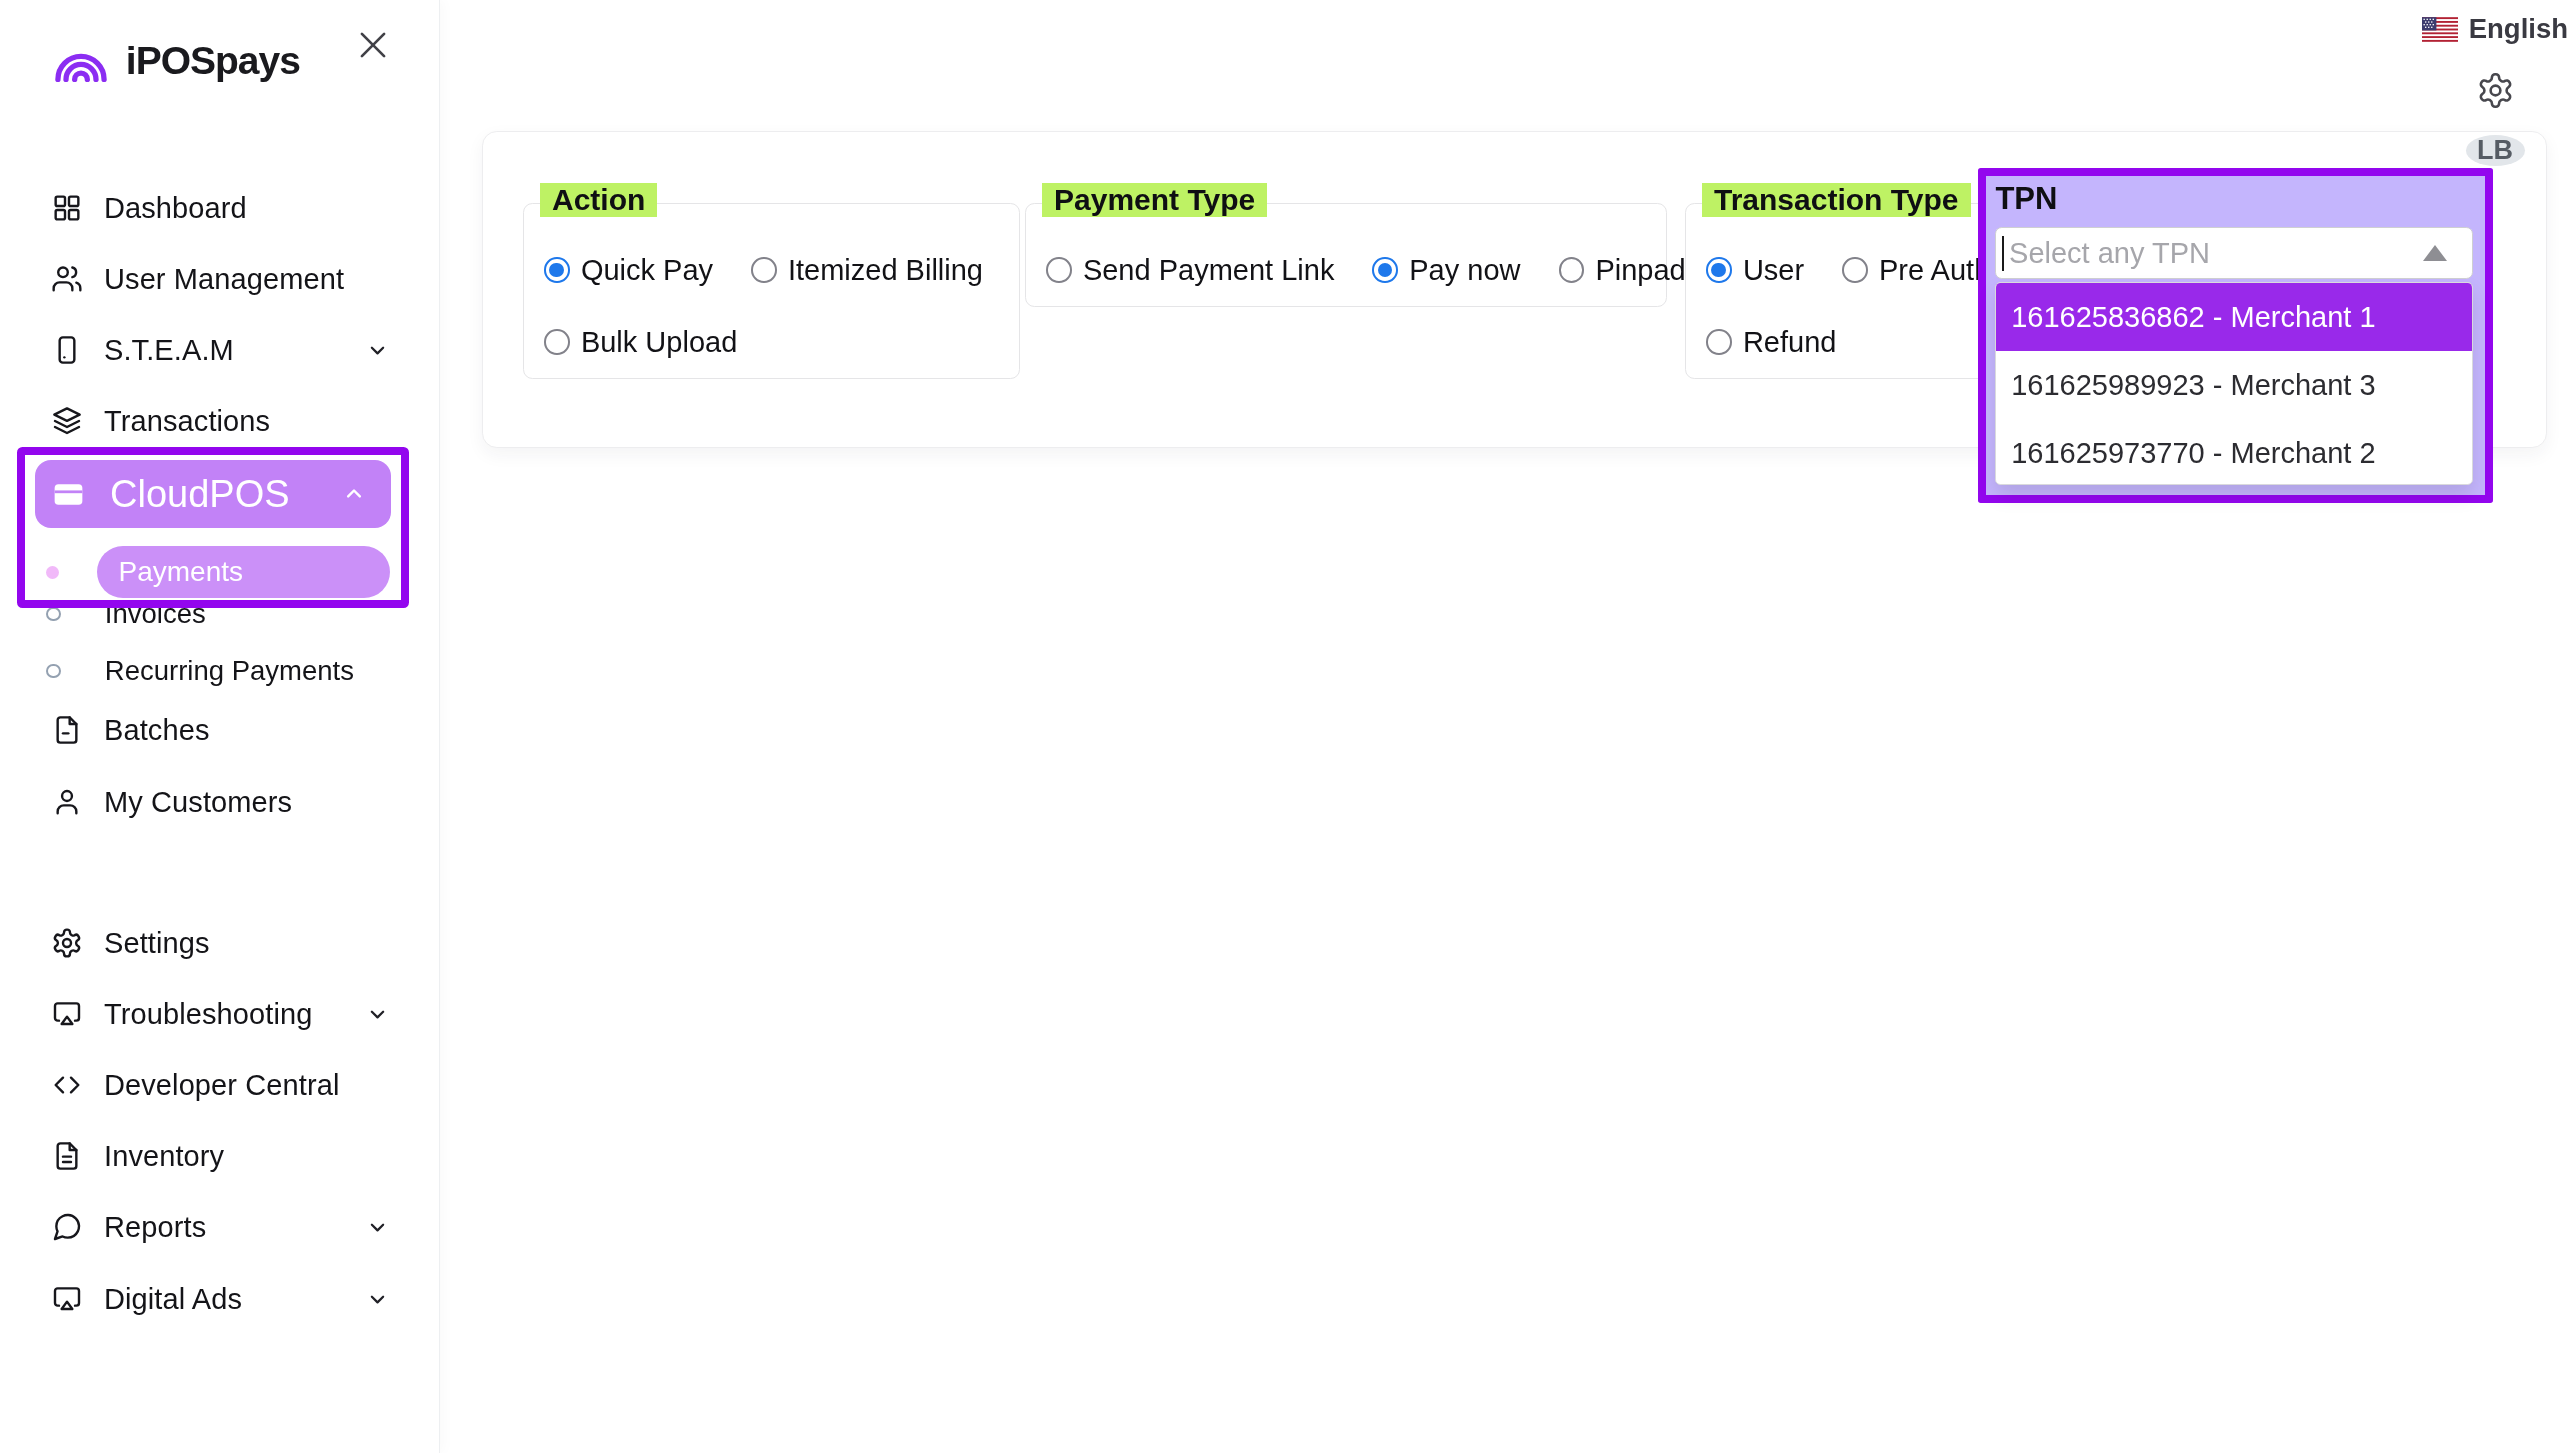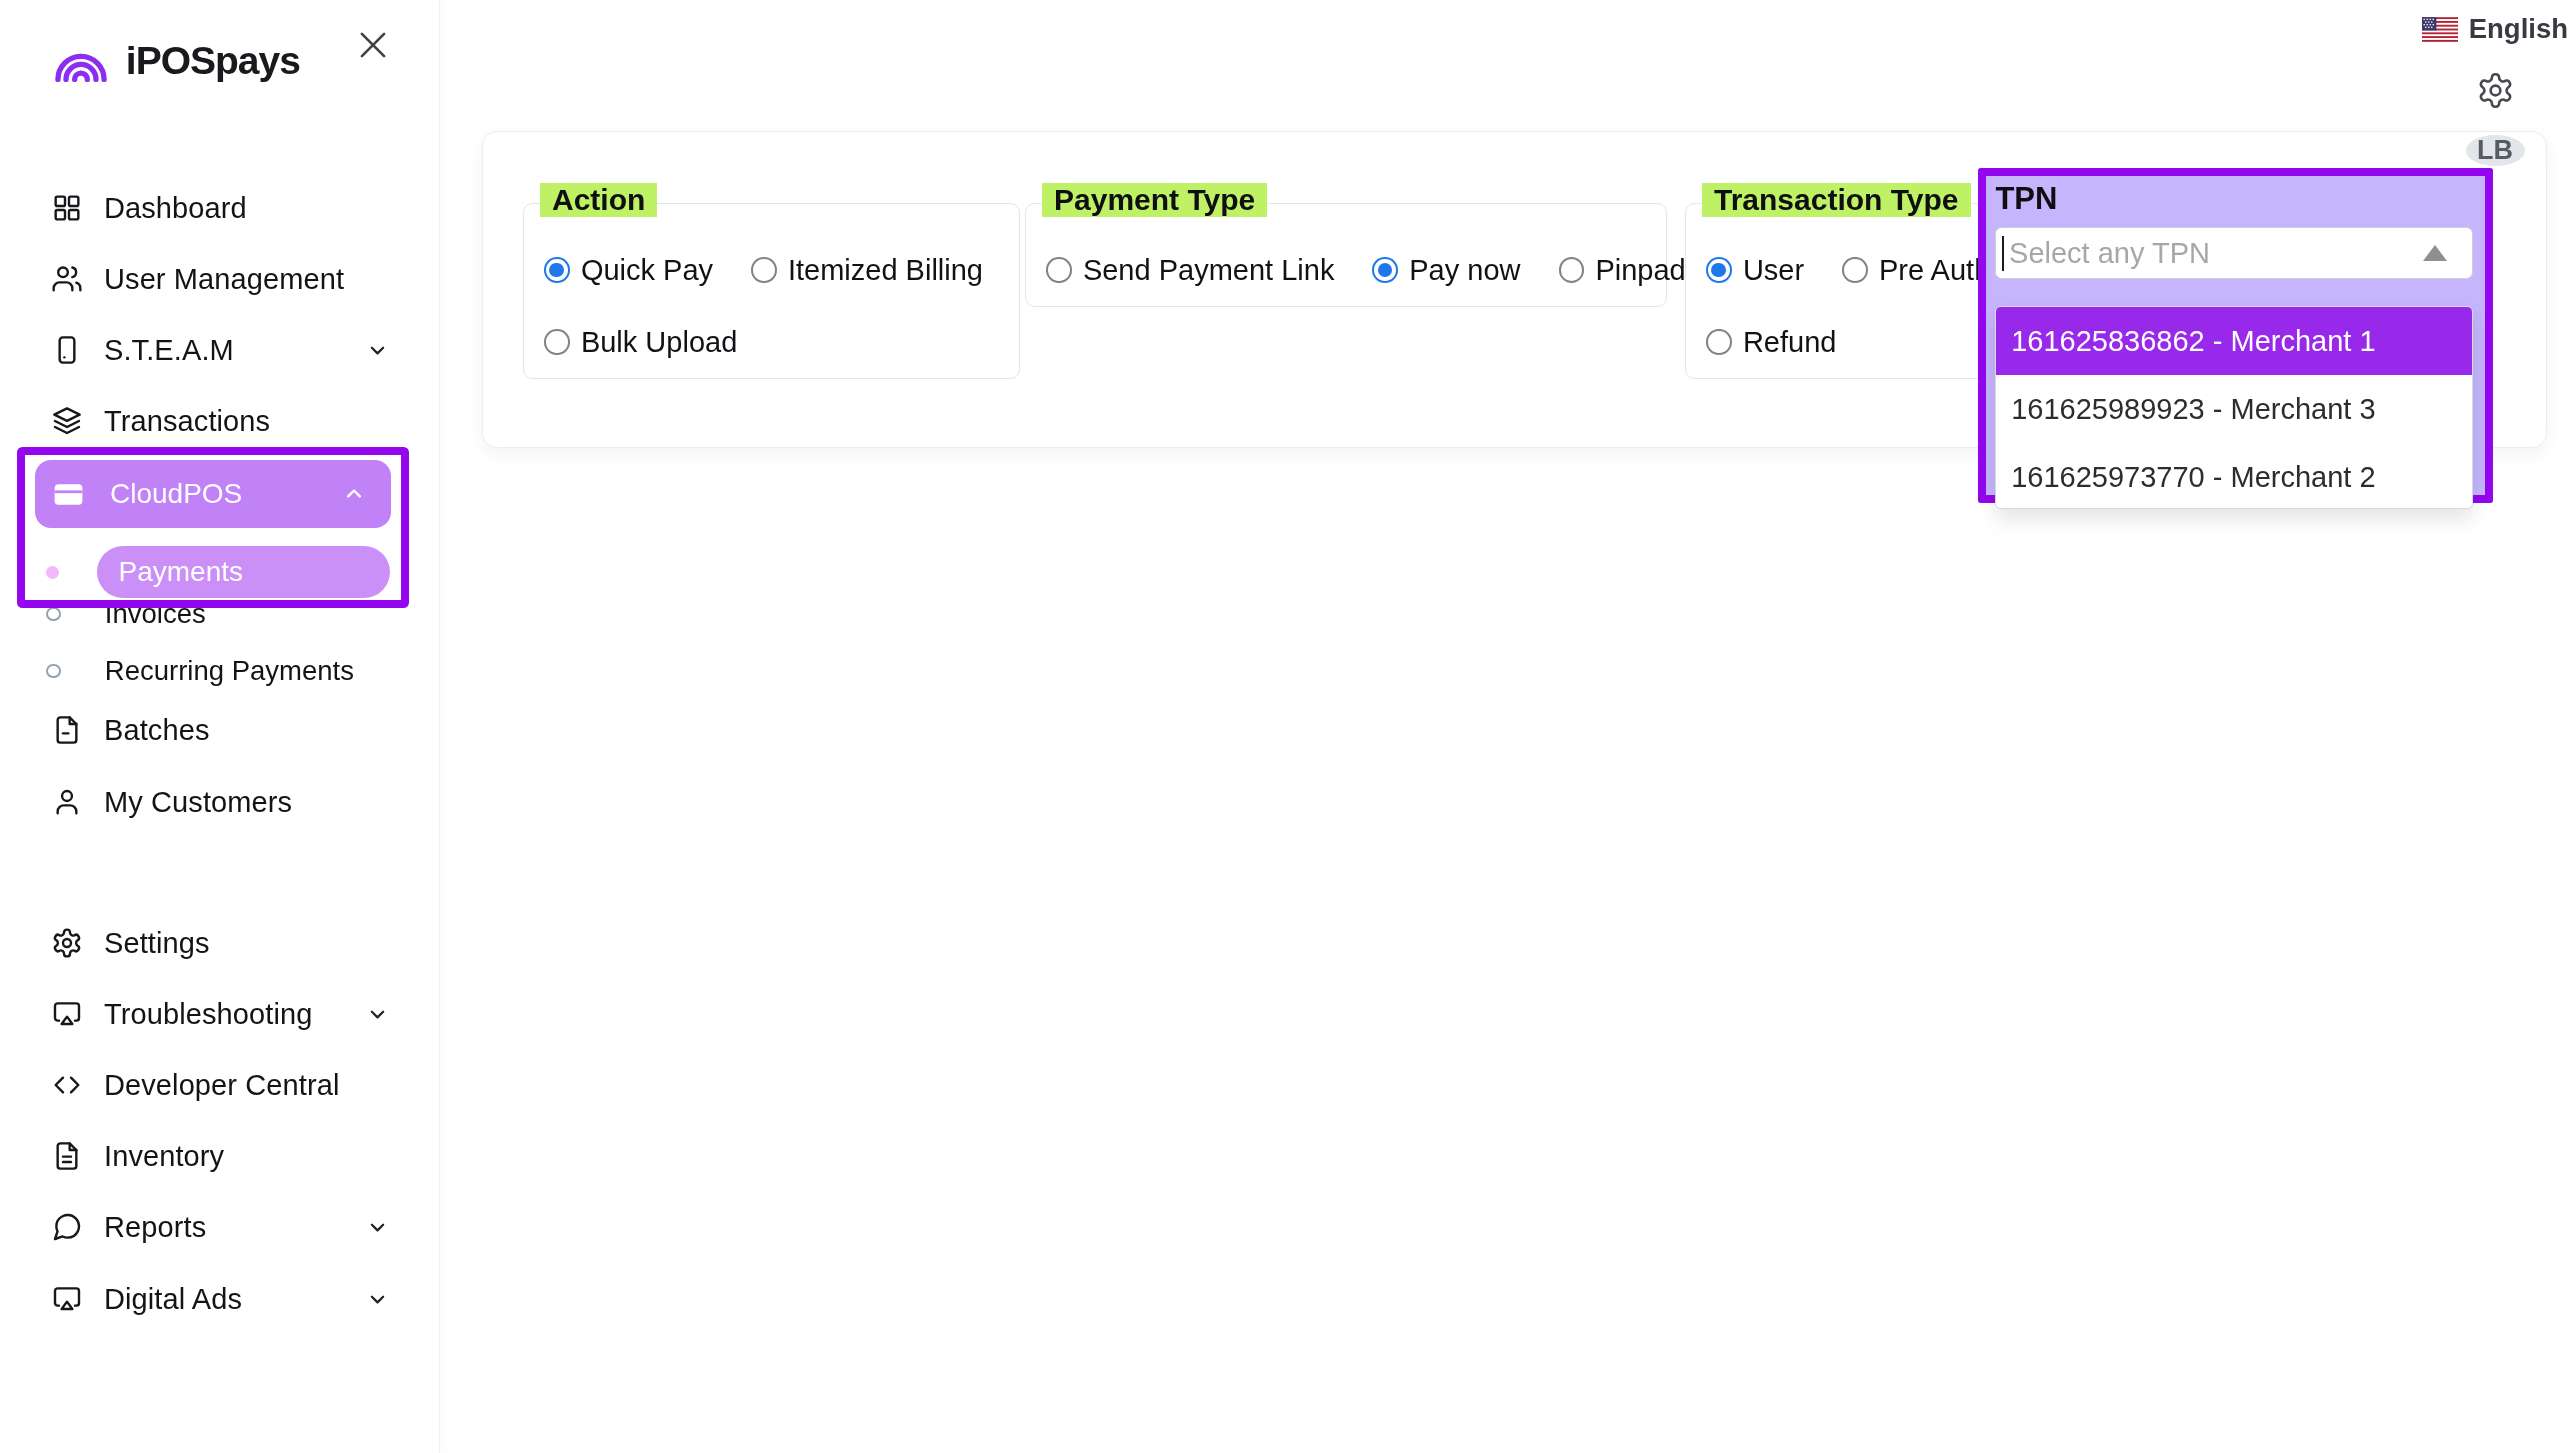--- a/index.html
+++ b/index.html
@@ -18,21 +18,21 @@
   .nav-item{position:absolute;left:0;width:437px;height:64px;display:flex;align-items:center;cursor:pointer;}
   .nav-item .ico{margin-left:50px;width:34px;height:34px;display:flex;align-items:center;justify-content:center;flex:none;}
   .nav-item .lbl{margin-left:20px;font-size:29px;font-weight:500;letter-spacing:0.1px;color:#141418;white-space:nowrap;}
   .nav-item .chev{position:absolute;left:364px;top:50%;transform:translateY(-50%);}
   .nav-sub{position:absolute;left:0;width:437px;height:54px;display:flex;align-items:center;cursor:pointer;}
   .nav-sub .bullet{margin-left:46px;width:14.8px;height:14.8px;border-radius:50%;border:2px solid #94a1b1;box-sizing:border-box;flex:none;}
   .nav-sub .lbl{margin-left:44px;font-size:27.5px;font-weight:500;color:#141418;white-space:nowrap;}
   
   .cloudpos-pill{position:absolute;left:35px;top:460px;width:356px;height:68px;border-radius:16px;
     background:#c282f7;display:flex;align-items:center;cursor:pointer;z-index:3;}
-  .cloudpos-pill .lbl{margin-left:24px;font-size:28px;font-weight:500;color:#ffffff;}
+  .cloudpos-pill .lbl{margin-left:24px;font-size:38px;font-weight:500;color:#ffffff;}
   .cloudpos-pill .ico{margin-left:16px;width:35px;height:35px;}
   .cloudpos-pill .chev{position:absolute;right:23px;top:50%;transform:translateY(-50%);}
   .payments-dot{position:absolute;left:46px;top:566px;width:13.4px;height:13.4px;border-radius:50%;background:#f1b9f9;z-index:3;}
   .payments-pill{position:absolute;left:97px;top:546px;width:293px;height:52px;border-radius:27px;
     background:#cb90f8;display:flex;align-items:center;cursor:pointer;z-index:3;}
   .payments-pill .lbl{margin-left:21.5px;font-size:28px;font-weight:500;color:#ffffff;}
   .annot-sidebar{position:absolute;left:17.4px;top:447px;width:392px;height:161px;box-sizing:border-box;
     border:8.7px solid #9306ee;border-radius:5.4px;z-index:6;pointer-events:none;}
   
   .topbar{position:absolute;right:8px;top:13.4px;height:64px;display:flex;align-items:center;gap:25.5px;z-index:2;flex-direction:column;}
@@ -62,21 +62,21 @@
     border:8.7px solid #9306ee;border-radius:2.7px;background:#c4b5fd;z-index:5;padding-left:24px;}
   .tpn-label{position:absolute;left:9.4px;top:5.4px;font-size:31px;font-weight:bold;color:#0f0f13;}
   .tpn-select{position:absolute;left:9.4px;top:51px;width:478px;height:52px;box-sizing:border-box;
     border:1.3px solid #cfcfd2;border-radius:6.7px;background:#fff;display:flex;align-items:center;cursor:text;}
   .caret{width:2px;height:35px;background:#1a1a1a;margin-left:6px;flex:none;}
   .placeholder{margin-left:4.7px;font-size:29px;color:#a6a6ab;white-space:nowrap;}
   .select-arrow{position:absolute;right:25.5px;top:50%;transform:translateY(-50%);width:0;height:0;
     border-left:12px solid transparent;border-right:12px solid transparent;border-bottom:16px solid #8e8e93;}
   .tpn-list{position:absolute;left:9.4px;top:106px;width:478px;height:203px;box-sizing:border-box;
     border:0.7px solid #d9d9dc;border-radius:5.4px;background:#fff;overflow:hidden;
-    box-shadow:0 10.7px 20px rgba(0,0,0,0.10);margin-top:24px;}
+    box-shadow:0 10.7px 20px rgba(0,0,0,0.10);}
   .tpn-opt{height:68px;display:flex;align-items:center;padding-left:14.8px;font-size:29px;color:#2c2c31;cursor:pointer;}
   .tpn-opt.sel{background:#9929ea;color:#ffffff;}
   svg{display:block;}
 </style>
 </head>
 <body>
 
 <aside class="sidebar">
   <div class="logo-row">
     <span>

